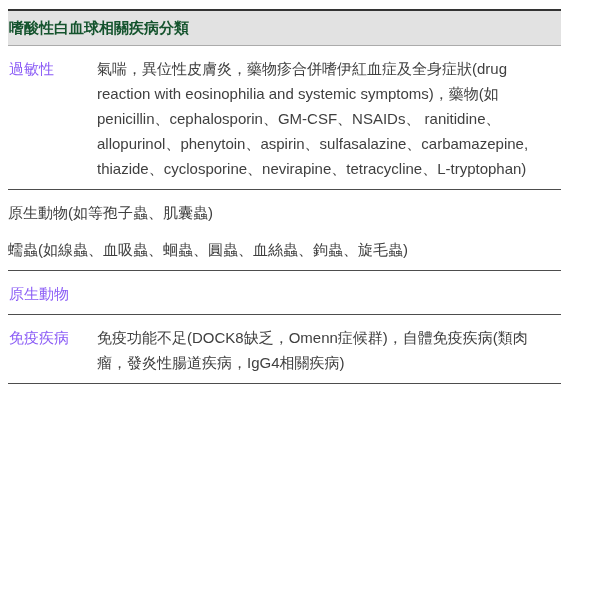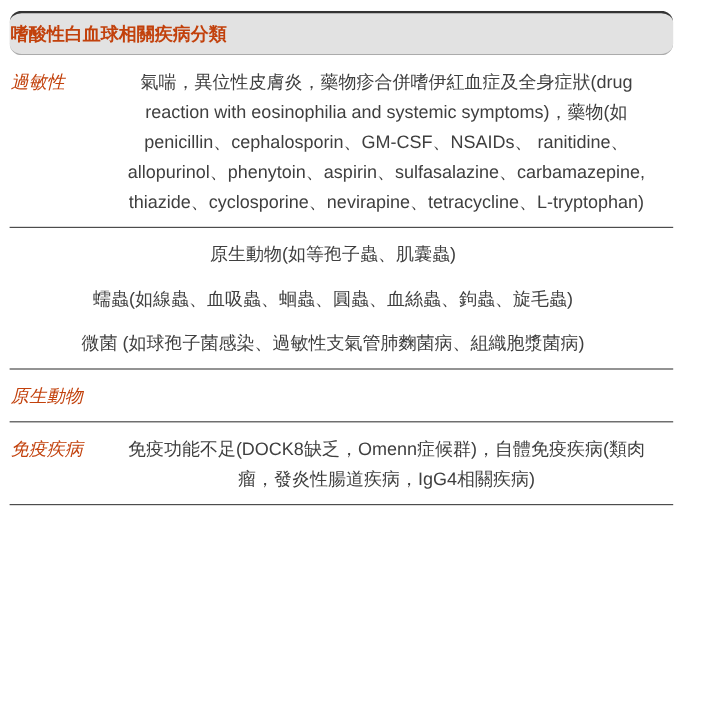--- a/index.html
+++ b/index.html
@@ -23,43 +23,40 @@
     top: 9px;
     width: 553px;
     color: #3f3f3f;
     font-size: 15px;
   }
   .table-header {
     background: #e2e2e2;
     border-top: 2px solid #333333;
     border-bottom: 1px solid #ababab;
     font-weight: bold;
-    color: #c2410c;
+    color: #14532d;
     padding: 8px 9px 7px 1px;
     font-size: 15px;
-    border-radius: 10px;
   }
   .trow {
     display: flex;
     border-bottom: 1.5px solid #4d4d4d;
     padding: 7px 0 8px 0;
   }
   .trow-cat {
     width: 88px;
     flex: 0 0 88px;
     padding-left: 1px;
     padding-top: 3px;
     line-height: 25px;
-    color: #c2410c;
-    font-style: italic;
+    color: #8b5cf6;
   }
   .trow-content {
     flex: 1;
     padding-right: 14px;
-    text-align: center;
   }
   .trow-content p {
     margin: 0 0 9px 0;
     padding-top: 3px;
     line-height: 25px;
     color: #3f3f3f;
   }
   .trow-content p:last-child {
     margin-bottom: 0;
   }
@@ -76,21 +73,20 @@
       <div class="trow-cat">過敏性</div>
       <div class="trow-content">
         <p>氣喘，異位性皮膚炎，藥物疹合併嗜伊紅血症及全身症狀(drug reaction with eosinophilia and systemic symptoms)，藥物(如penicillin、cephalosporin、GM-CSF、NSAIDs、 ranitidine、allopurinol、phenytoin、aspirin、sulfasalazine、carbamazepine, thiazide、cyclosporine、nevirapine、tetracycline、L-tryptophan)</p>
       </div>
     </div>
 
     <div class="trow">
       <div class="trow-content">
         <p>原生動物(如等孢子蟲、肌囊蟲)</p>
         <p>蠕蟲(如線蟲、血吸蟲、蛔蟲、圓蟲、血絲蟲、鉤蟲、旋毛蟲)</p>
-        <p>微菌 (如球孢子菌感染、過敏性支氣管肺麴菌病、組織胞漿菌病)</p>
       </div>
     </div>
 
     <div class="trow">
       <div class="trow-cat">原生動物</div>
     </div>
 
     <div class="trow">
       <div class="trow-cat">免疫疾病</div>
       <div class="trow-content">

